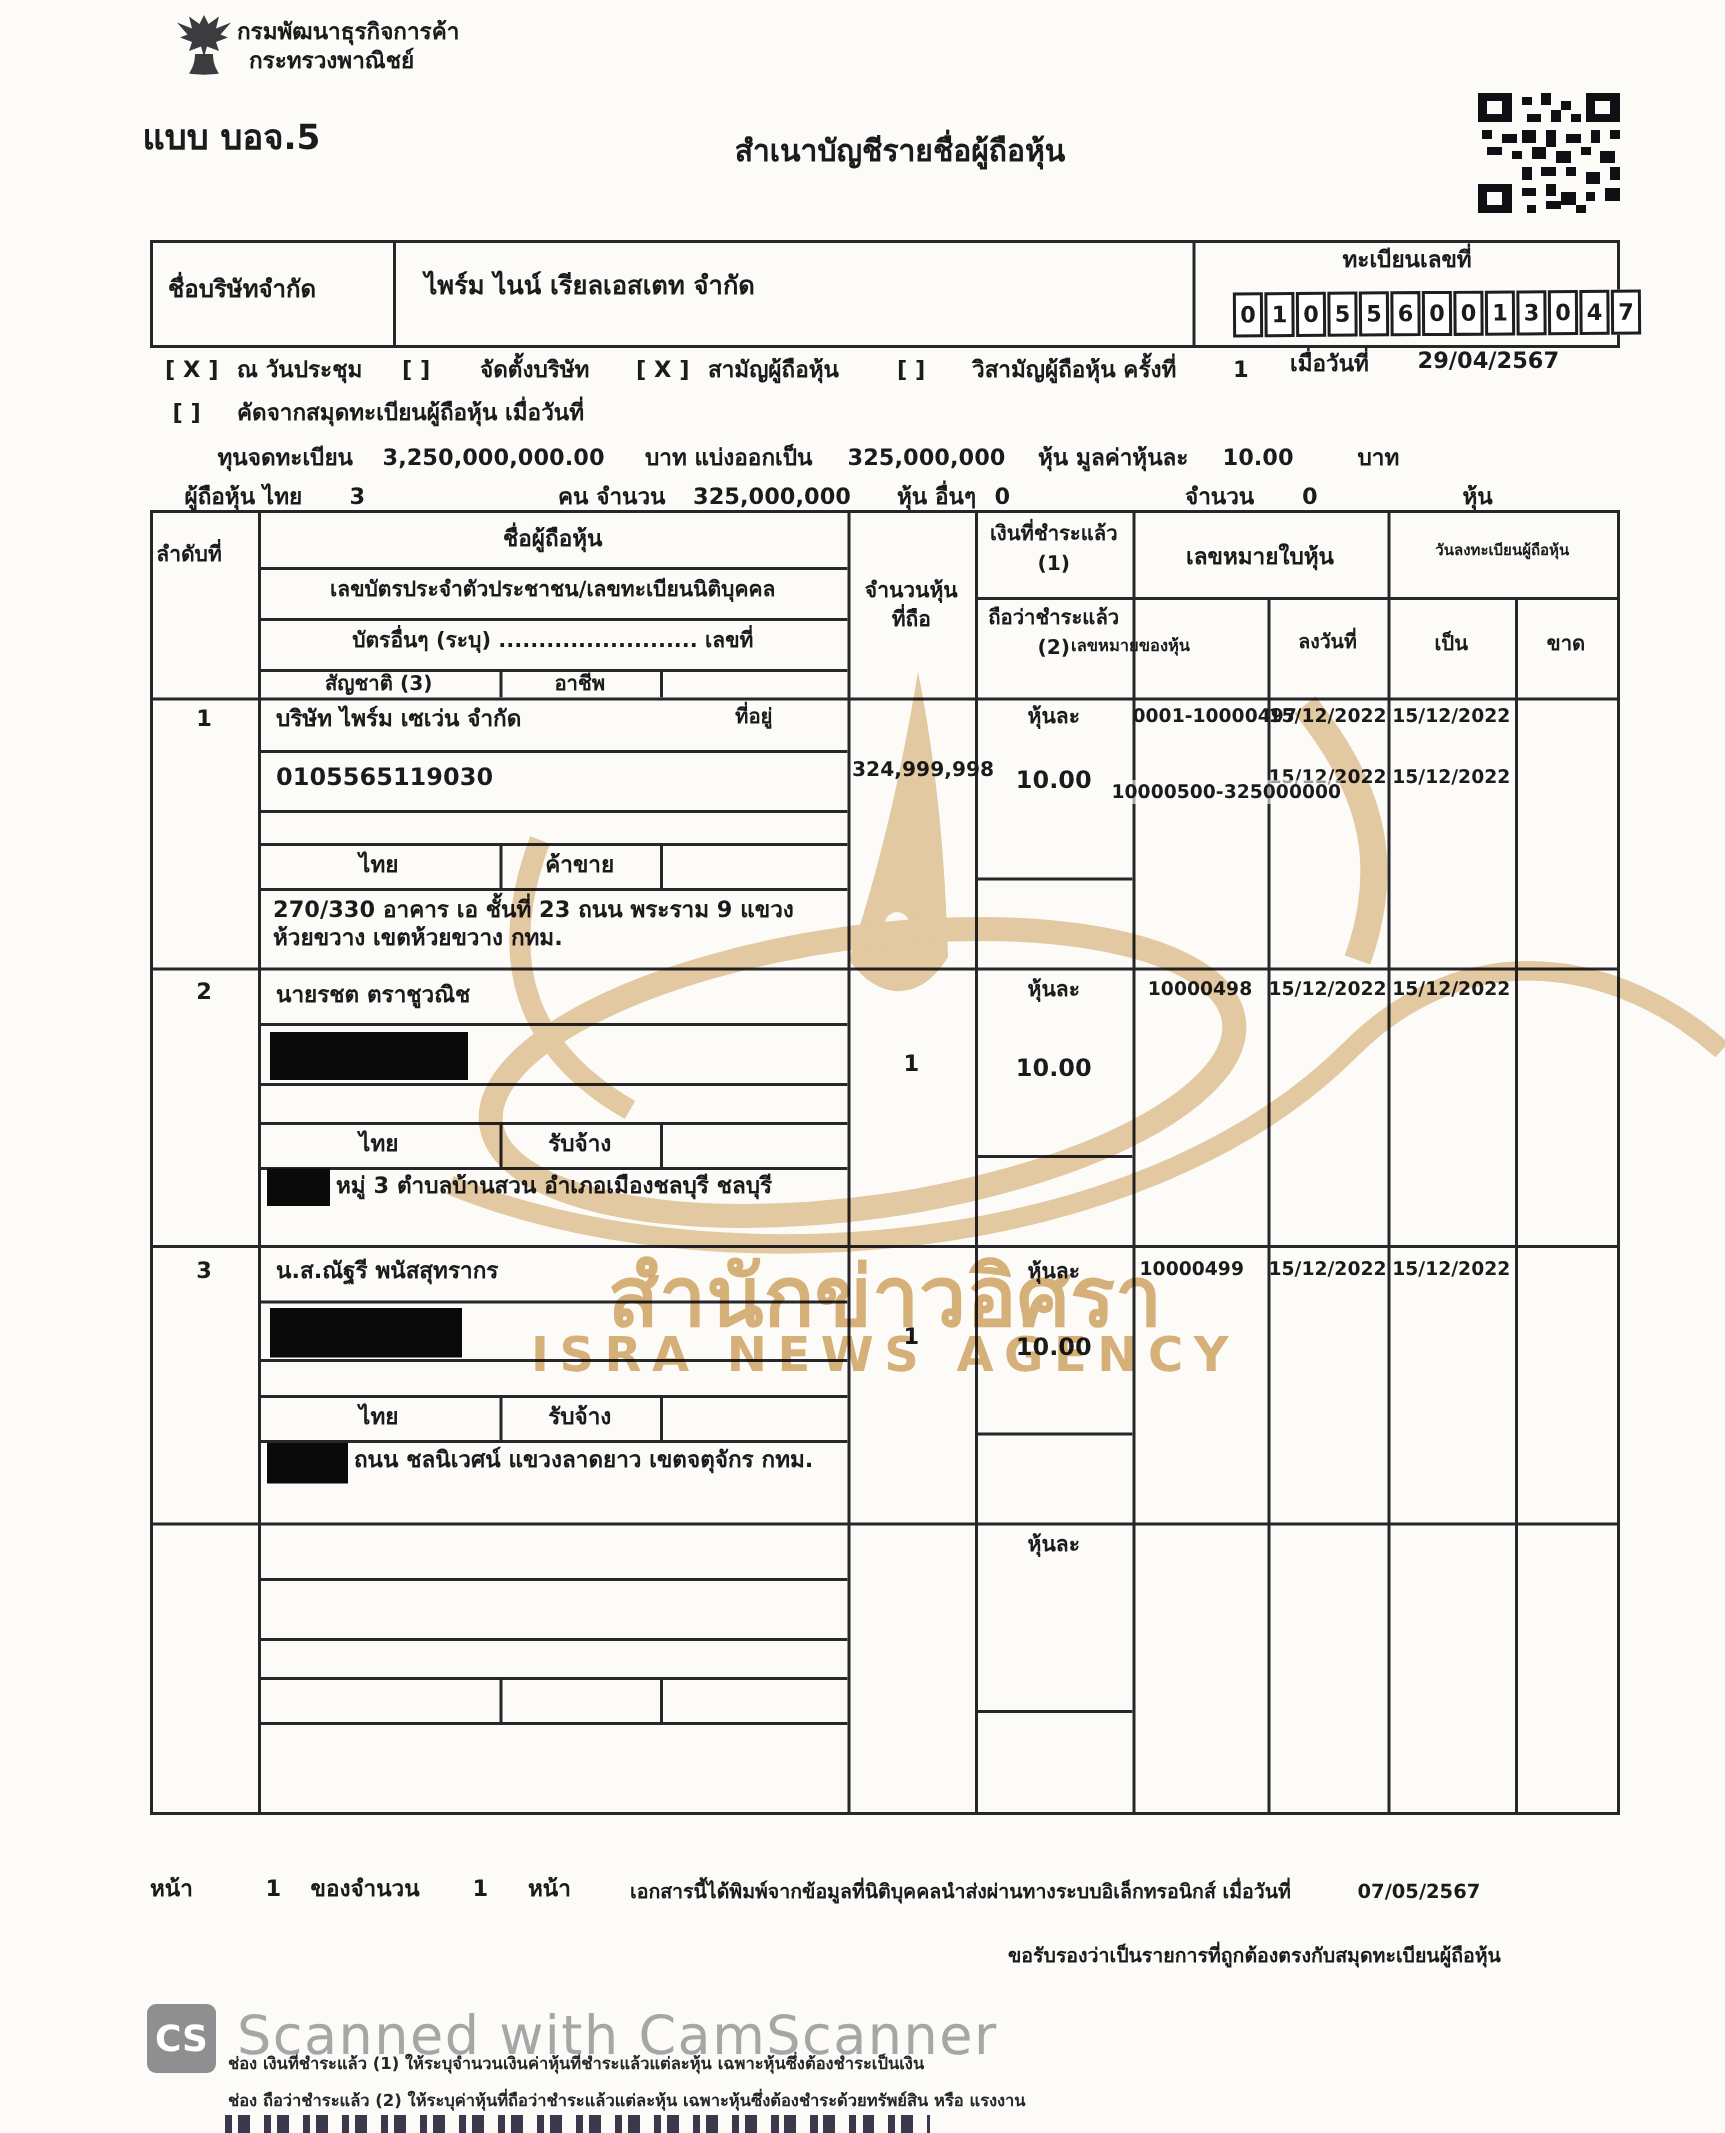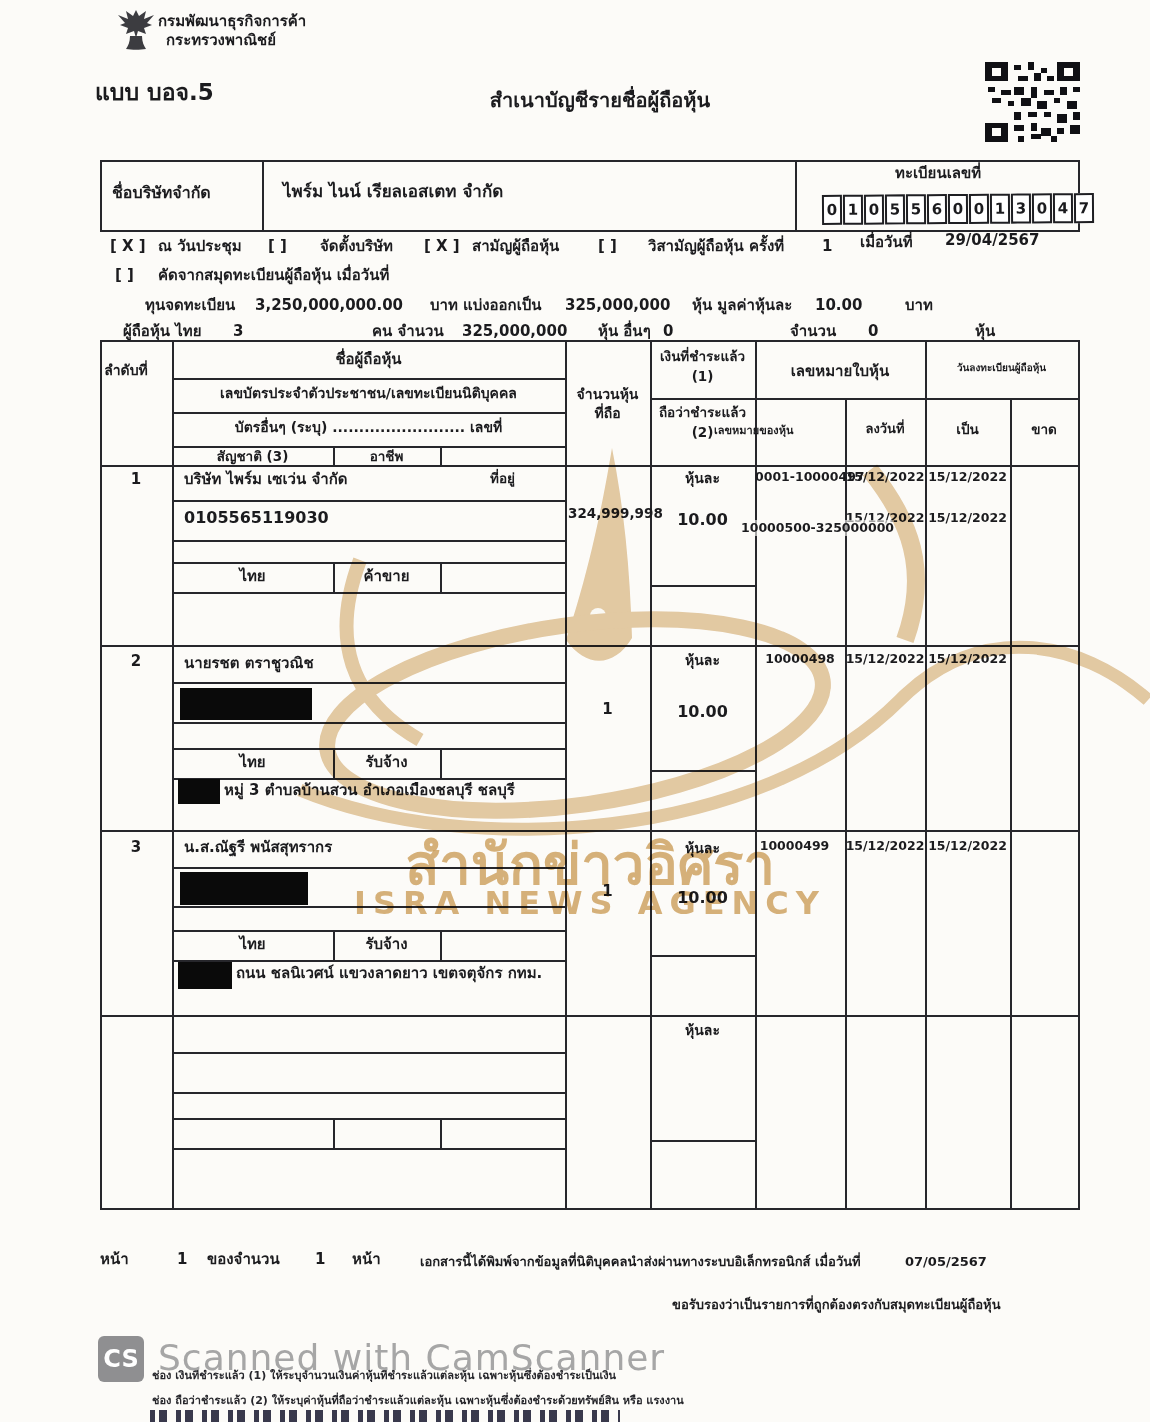--- a/index.html
+++ b/index.html
@@ -237,20 +237,21 @@
   <div class="t ctr" style="left:845px;top:421px;width:80px;font-size:13px;">ลงวันที่</div>
   <div class="t ctr" style="left:925px;top:362px;width:153px;font-size:10px;">วันลงทะเบียนผู้ถือหุ้น</div>
   <div class="t ctr" style="left:925px;top:421px;width:85px;font-size:13.5px;">เป็น</div>
   <div class="t ctr" style="left:1010px;top:421px;width:68px;font-size:13.5px;">ขาด</div>
 
   <div class="t ctr" style="left:100px;top:470px;width:72px;">1</div>
   <div class="t" style="left:184px;top:470px;">บริษัท ไพร์ม เซเว่น จำกัด</div>
   <div class="t" style="left:184px;top:508px;font-size:16px;">0105565119030</div>
   <div class="t ctr" style="left:172px;top:567px;width:161px;">ไทย</div>
   <div class="t ctr" style="left:333px;top:567px;width:107px;">ค้าขาย</div>
+  <div class="t wrap" style="left:182px;top:597px;width:372px;font-size:15px;">270/330 อาคาร เอ ชั้นที่ 23 ถนน พระราม 9 แขวงห้วยขวาง เขตห้วยขวาง กทม.</div>
   <div class="t" style="left:568px;top:505px;width:78px;text-align:right;font-size:13.5px;">324,999,998</div>
   <div class="t ctr" style="left:650px;top:470px;width:105px;font-size:14px;">หุ้นละ</div>
   <div class="t ctr" style="left:650px;top:510px;width:105px;font-size:16px;">10.00</div>
   <div class="t ctr smallv" style="left:755px;top:469px;width:90px;">0001-10000497</div>
   <div class="t smallv" style="left:741px;top:520px;z-index:2;background:rgba(252,251,248,.6);">10000500-325000000</div>
   <div class="t ctr smallv" style="left:845px;top:469px;width:80px;">15/12/2022</div>
   <div class="t ctr smallv" style="left:845px;top:510px;width:80px;">15/12/2022</div>
   <div class="t ctr smallv" style="left:925px;top:469px;width:85px;">15/12/2022</div>
   <div class="t ctr smallv" style="left:925px;top:510px;width:85px;">15/12/2022</div>
 

